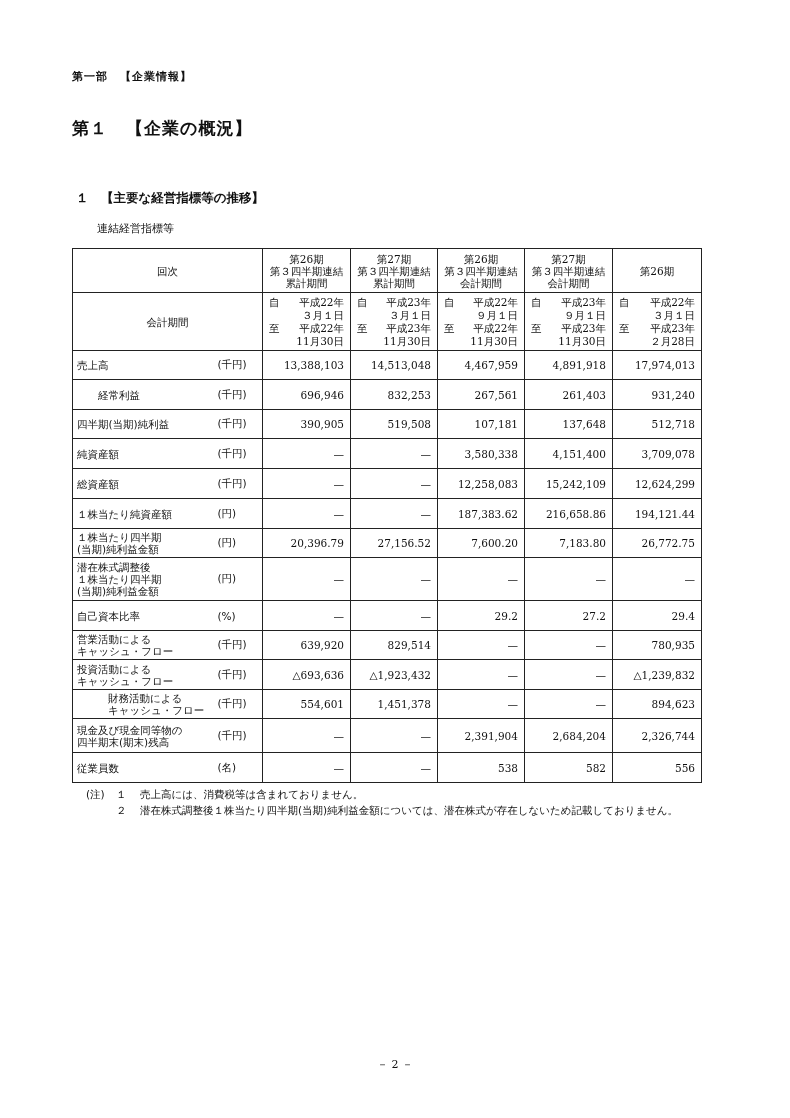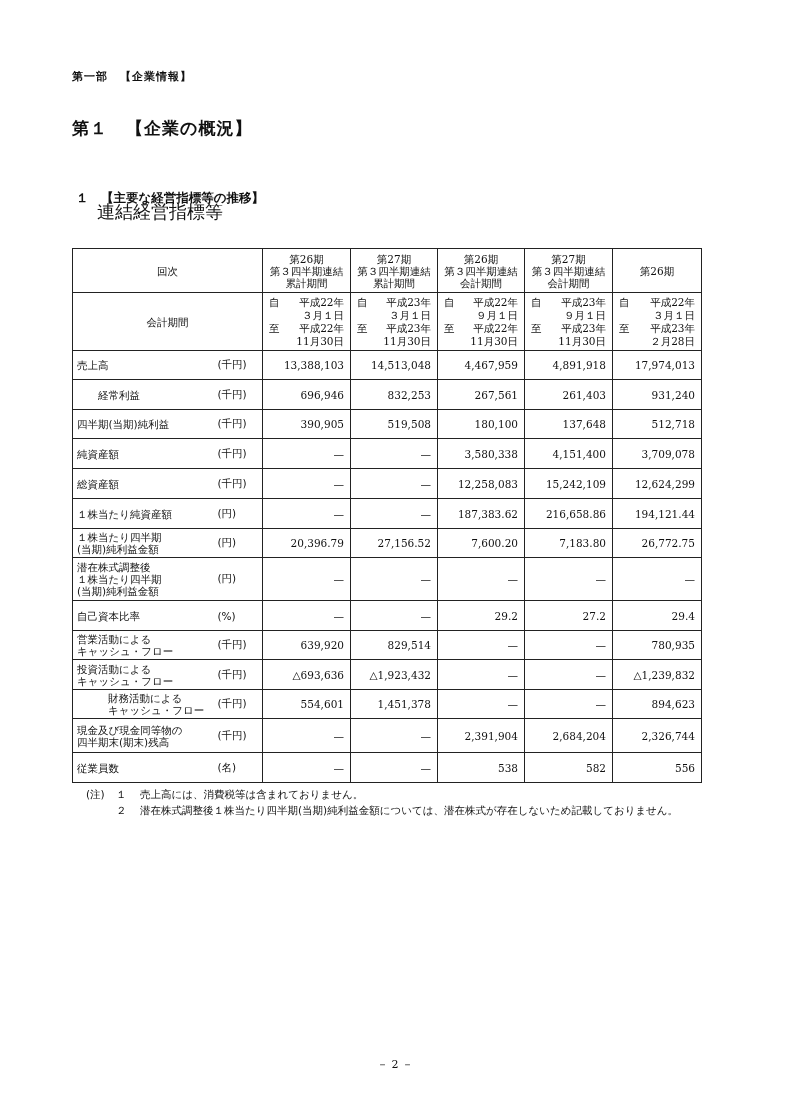--- a/index.html
+++ b/index.html
@@ -3,21 +3,21 @@
 <meta charset="utf-8">
 <style>
   html, body { margin: 0; padding: 0; background: #ffffff; }
   body {
     width: 790px; height: 1118px; position: relative; overflow: hidden;
     font-family: "DejaVu Sans", "Liberation Sans", sans-serif; color: #111;
   }
   .h1 { position: absolute; left: 72px; top: 69px; font-size: 11px; font-weight: bold; letter-spacing: 1px; }
   .h2 { position: absolute; left: 72px; top: 117px; font-size: 17px; font-weight: bold; letter-spacing: 1px; }
   .h3 { position: absolute; left: 76px; top: 190px; font-size: 12.5px; font-weight: bold; }
-  .sub { position: absolute; left: 97px; top: 200px; font-size: 18px; }
+  .sub { position: absolute; left: 97px; top: 221px; font-size: 11px; }
   table.fin {
     position: absolute; left: 72px; top: 248px; width: 629px;
     border-collapse: collapse; table-layout: fixed;
     font-family: "DejaVu Serif", "Liberation Serif", serif; font-size: 10.5px;
   }
   table.fin td { border: 1.3px solid #222; padding: 0 4px; vertical-align: middle; }
   table.fin td.lbl { border-right: none; font-family: "DejaVu Sans", sans-serif; font-size: 10.5px; line-height: 12px; }
   table.fin td.unit { border-left: none; text-align: left; font-family: "DejaVu Sans", sans-serif; font-size: 10.5px; padding-left: 0; }
   table.fin td.num { text-align: right; padding-right: 6px; }
   .hdr { text-align: center; line-height: 12px; font-size: 10.5px; }
@@ -187,21 +187,21 @@
         <td class="num">832,253</td>
         <td class="num">267,561</td>
         <td class="num">261,403</td>
         <td class="num">931,240</td>
       </tr>
       <tr style="height: 29px;">
         <td class="lbl" style="white-space: pre-line;">四半期(当期)純利益</td>
         <td class="unit">(千円)</td>
         <td class="num">390,905</td>
         <td class="num">519,508</td>
-        <td class="num">180,100</td>
+        <td class="num">107,181</td>
         <td class="num">137,648</td>
         <td class="num">512,718</td>
       </tr>
       <tr style="height: 30px;">
         <td class="lbl" style="white-space: pre-line;">純資産額</td>
         <td class="unit">(千円)</td>
         <td class="num">—</td>
         <td class="num">—</td>
         <td class="num">3,580,338</td>
         <td class="num">4,151,400</td>

